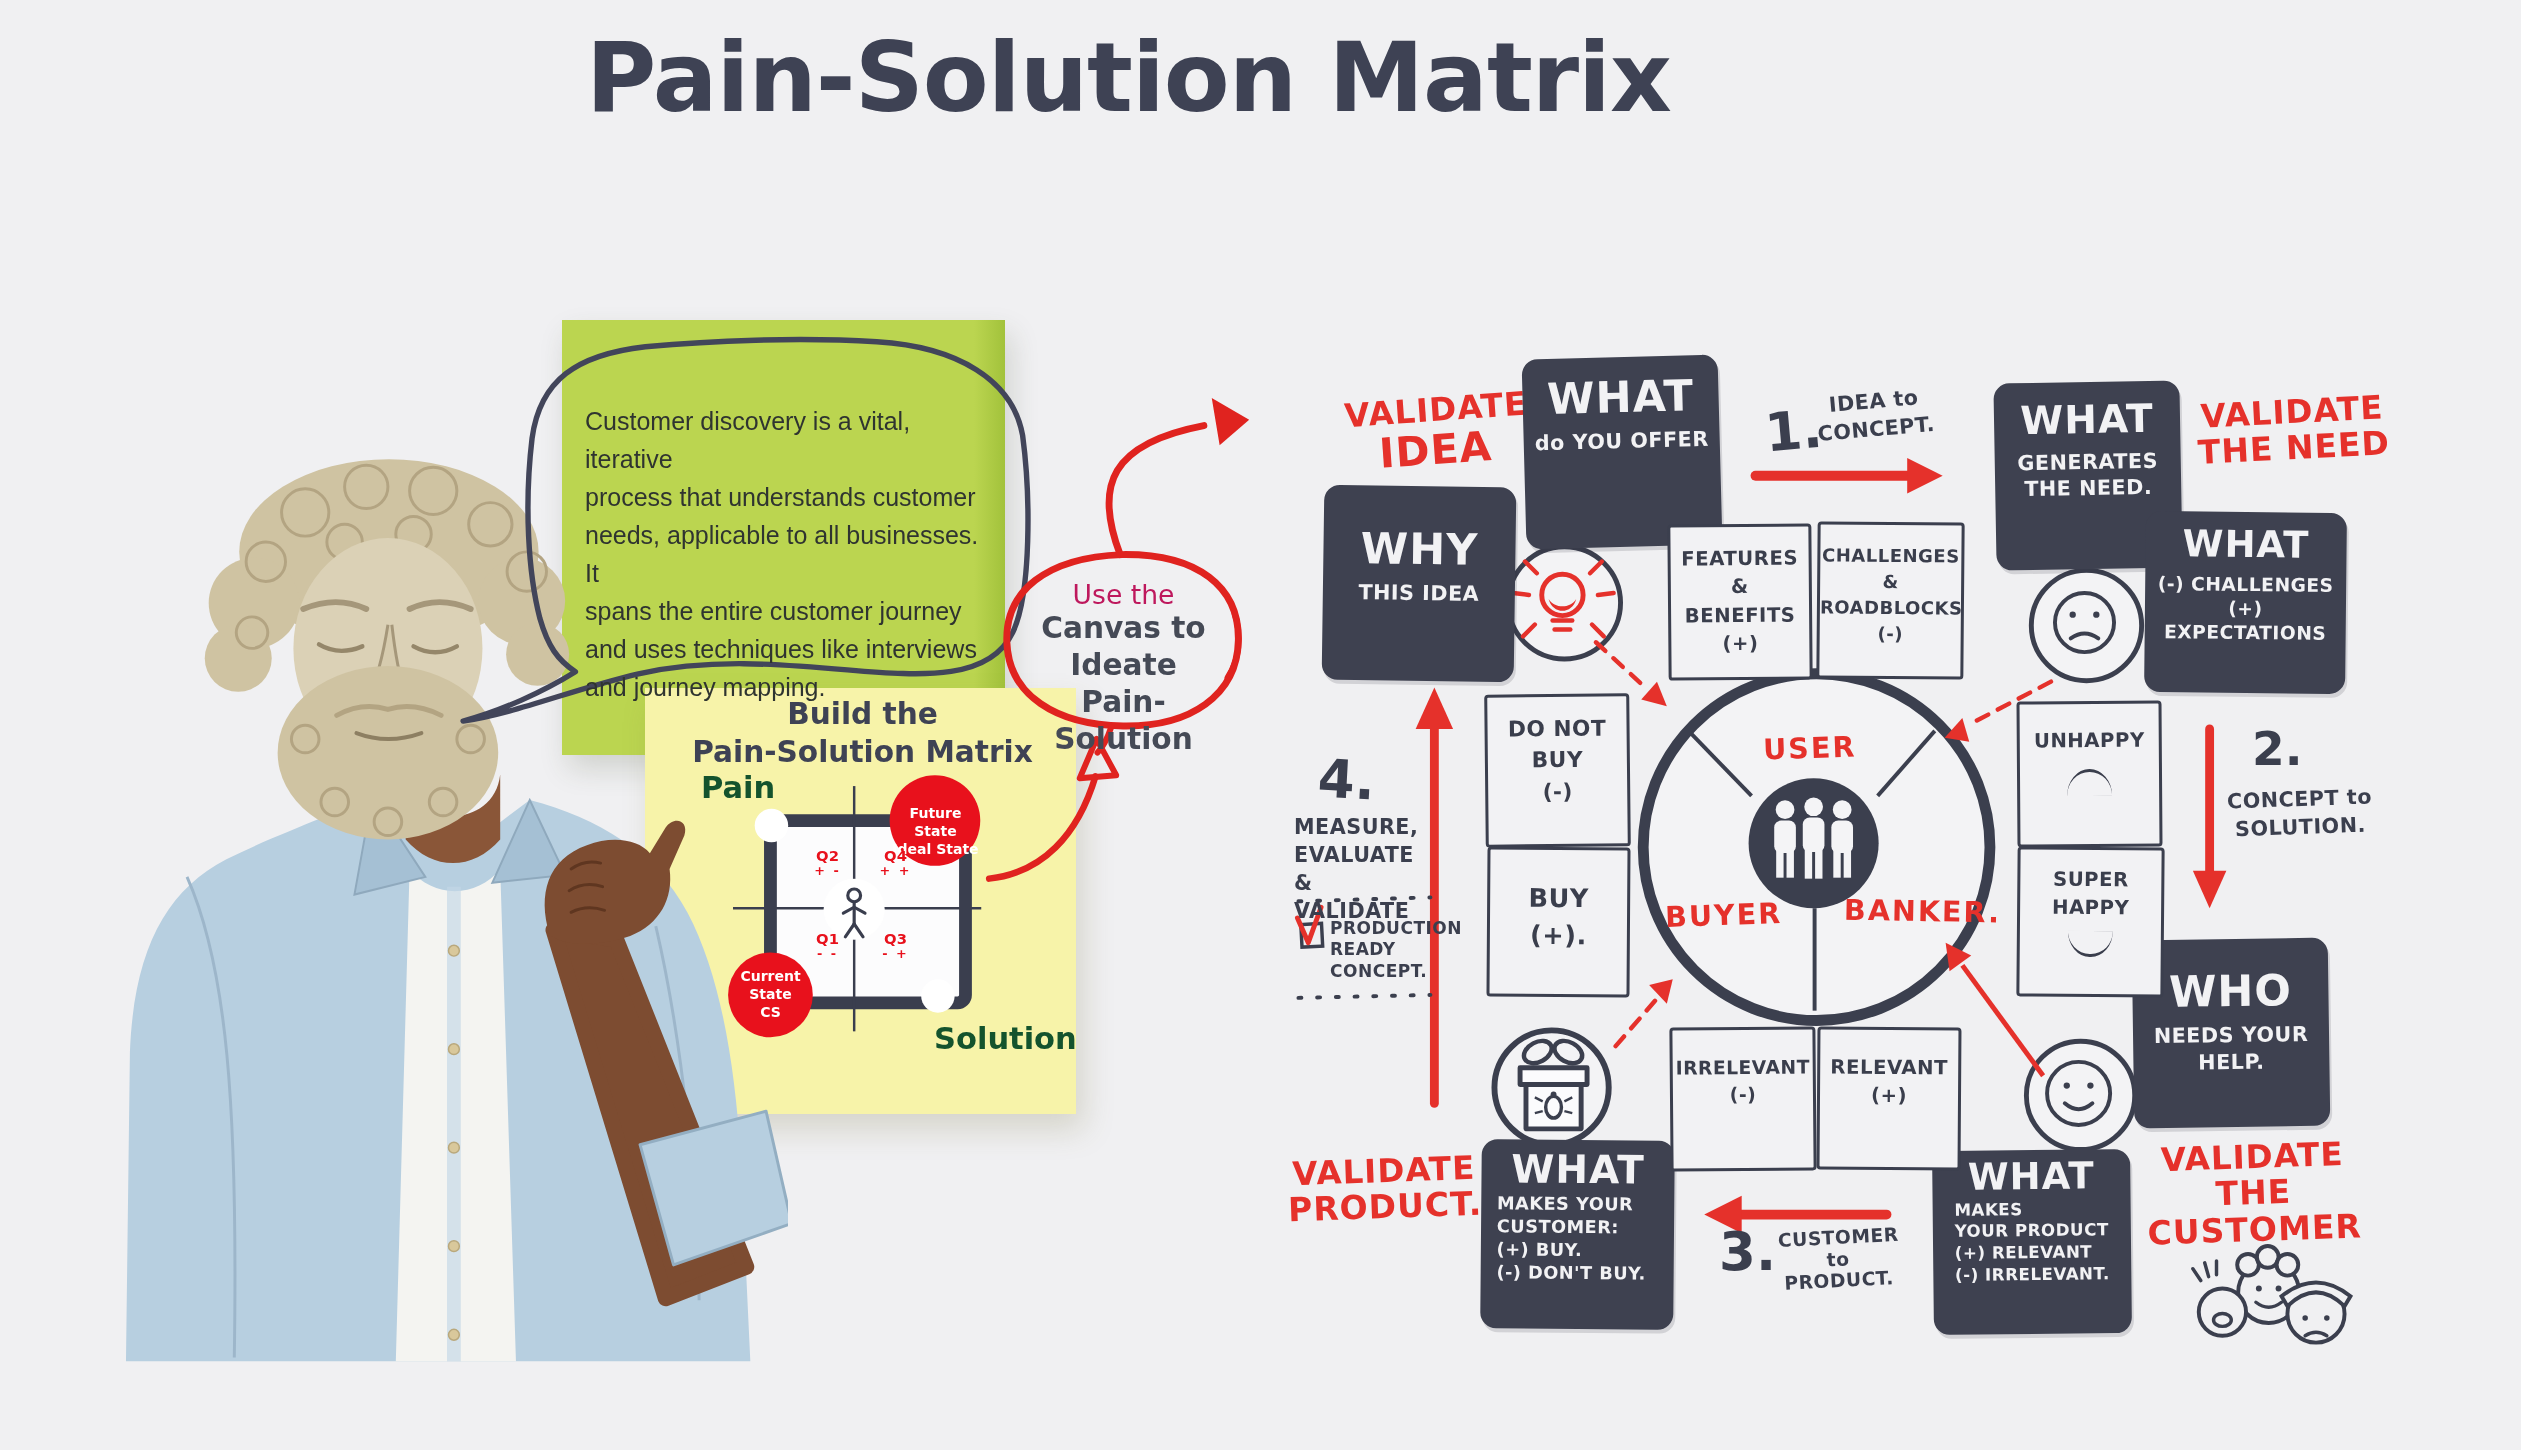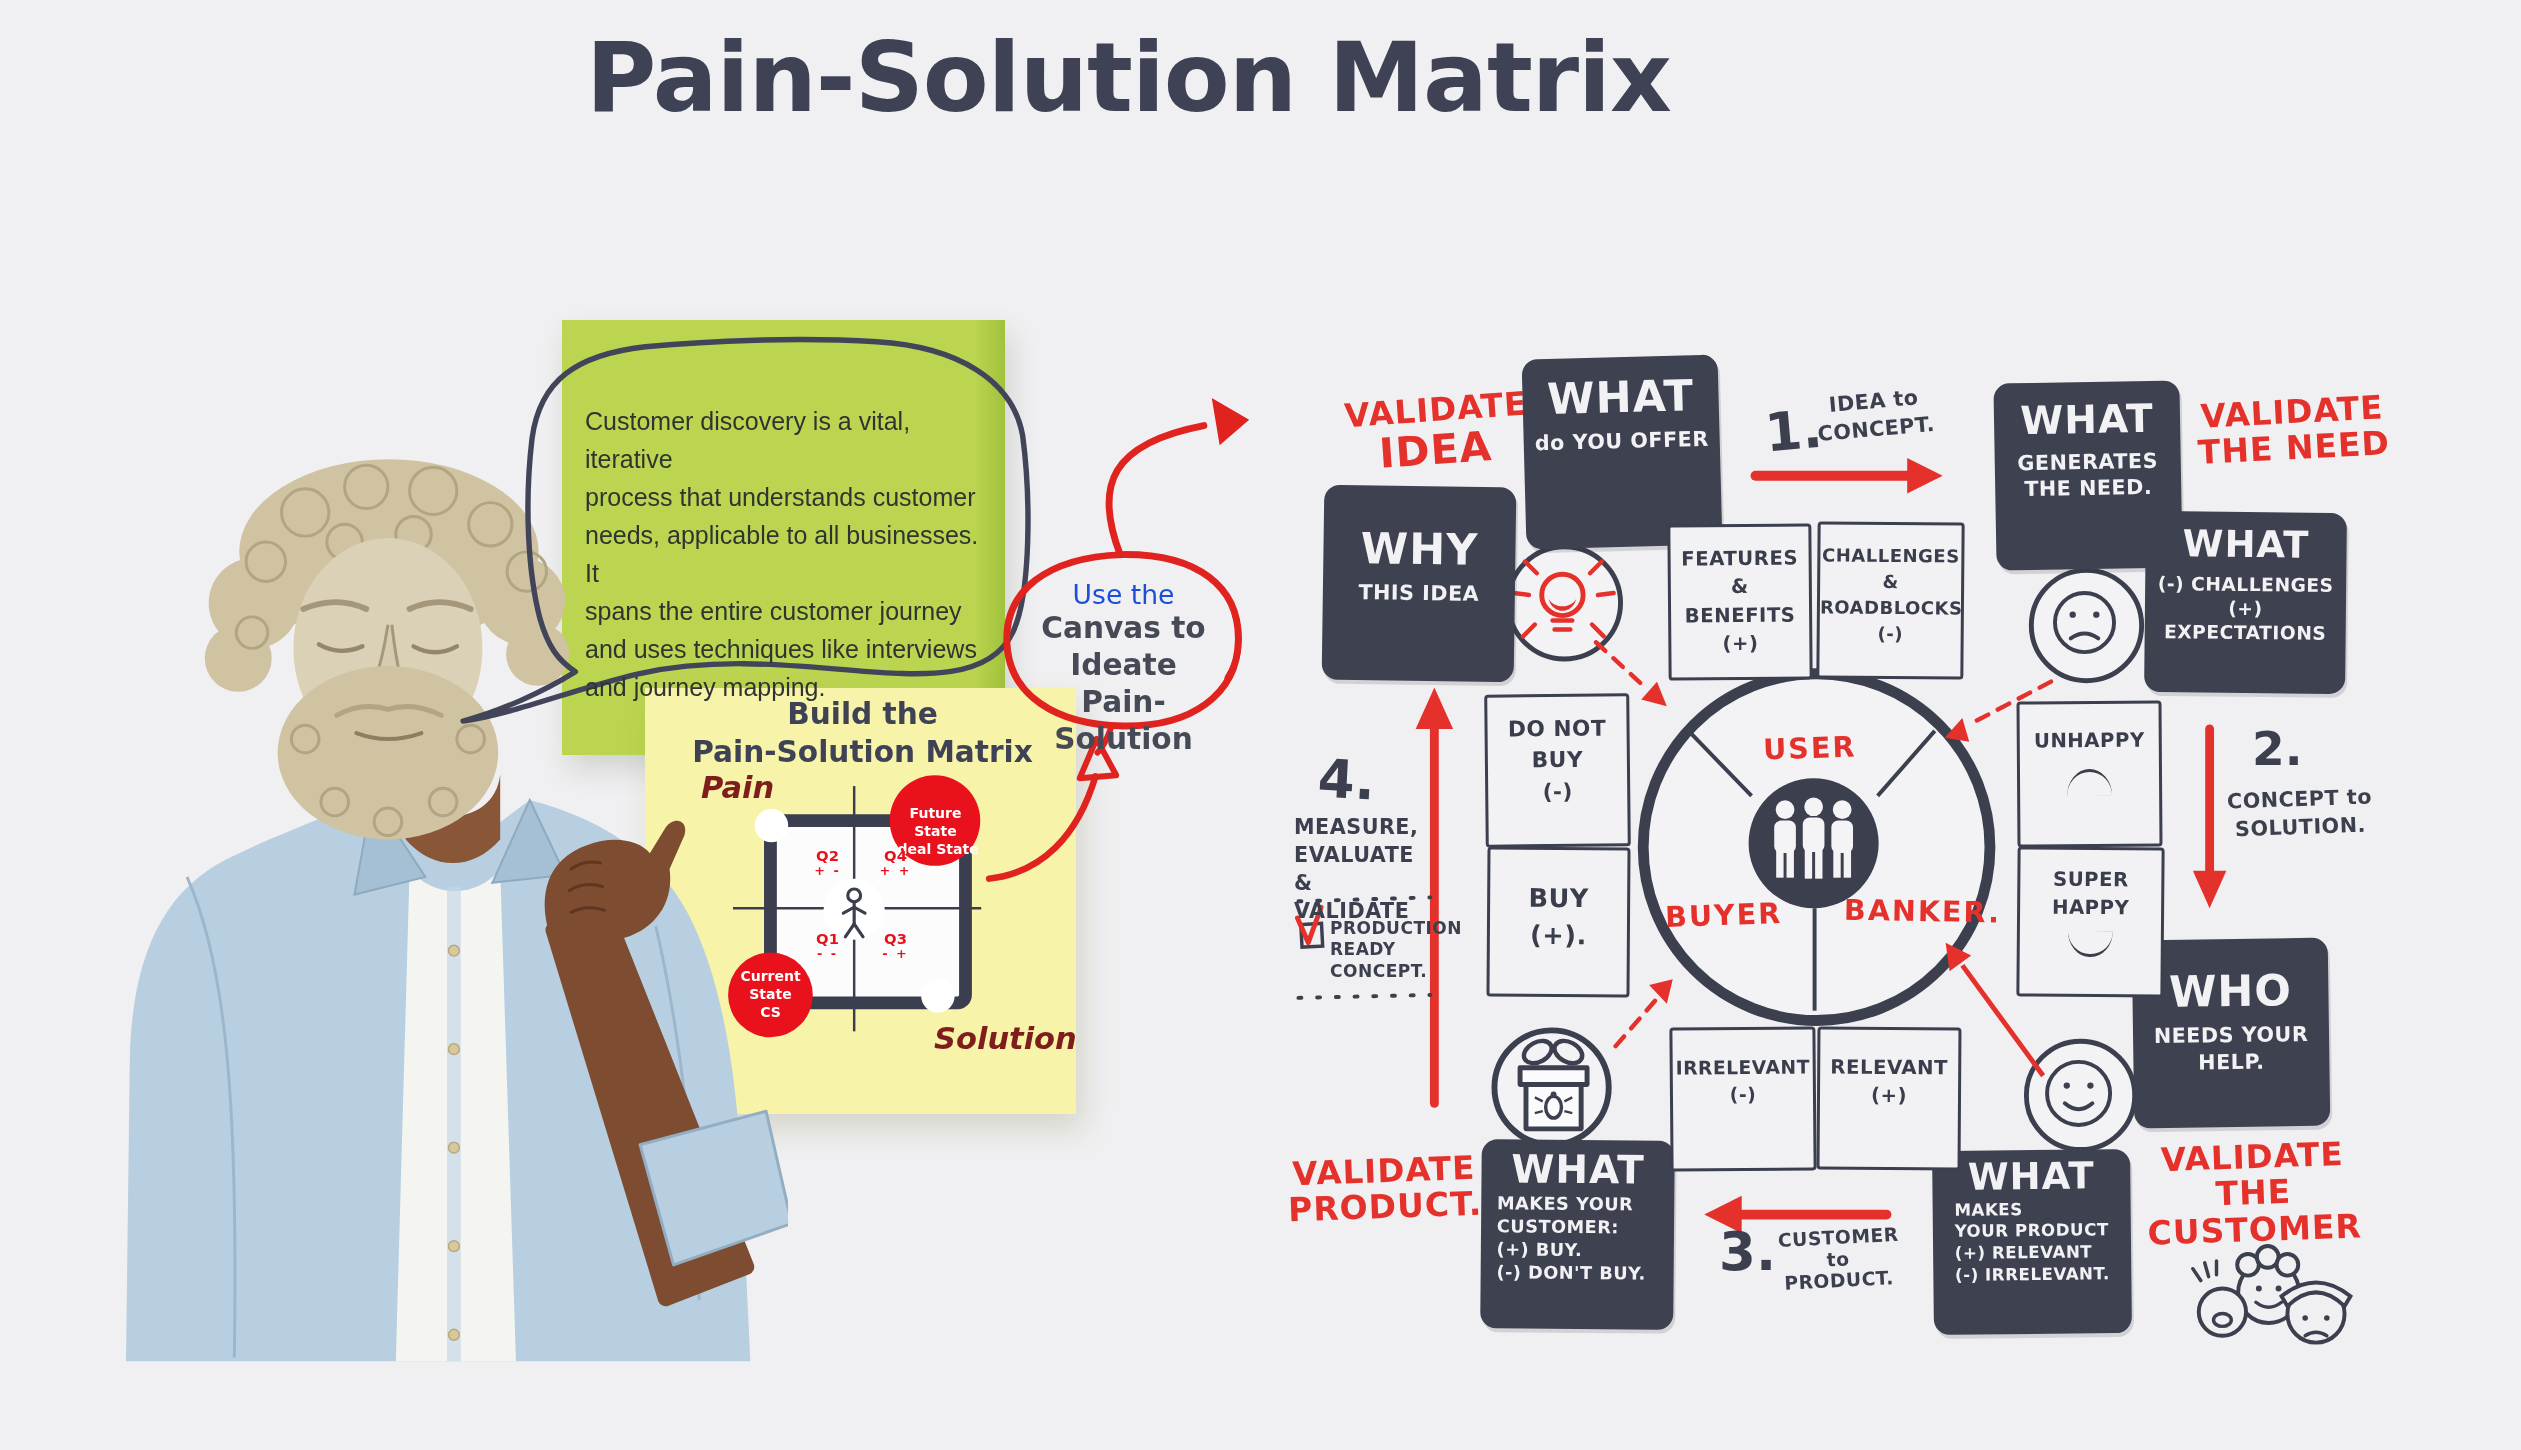--- a/index.html
+++ b/index.html
@@ -21,26 +21,26 @@
             box-shadow:2px 3.9px 0 rgba(40,40,55,.15);}
   .db-head{display:block;font-weight:bold;font-size:43px;letter-spacing:1px;line-height:1.05;margin-top:17.7px;}
   .db-sub{display:block;font-weight:bold;font-size:20.7px;line-height:1.3;margin-top:7.9px;letter-spacing:0.5px;}
   .db-sub.left{text-align:left;padding-left:15.8px;}
   .white-box{background:#f2f2f4;border:3.4px solid #3b3f4e;border-radius:3.9px;color:#3a3e4c;
              text-align:center;font-weight:bold;}
   .wb-text{font-size:19.7px;line-height:1.45;letter-spacing:0.5px;display:block;}
   .circle-label{font-weight:bold;font-size:28.6px;color:#e5312b;letter-spacing:2px;}
   .step-num{font-weight:bold;color:#3b3f4e;font-size:53px;}
   .step-label{font-weight:bold;color:#3b3f4e;font-size:20.7px;line-height:1.35;letter-spacing:0.5px;text-align:center;}
-  .ideate-l1{display:block;font-size:26.6px;color:#1d4ed8;}
+  .ideate-l1{display:block;font-size:26.6px;color:#be185d;}
   .ideate-l2{display:block;font-size:29.6px;font-weight:bold;color:#454a56;line-height:1.25;}
   .mtx-red-circle-text{font-weight:bold;color:#fff;font-size:14px;line-height:1.3;text-align:center;}
   .q-id{display:block;font-weight:bold;font-size:14.8px;color:#e8111c;line-height:1;}
   .q-signs{display:block;font-weight:bold;font-size:12.8px;color:#e8111c;letter-spacing:2px;line-height:1.1;}
-  .pain-sol{font-weight:bold;font-size:30.5px;color:#7f1d1d;font-style:italic;}
+  .pain-sol{font-weight:bold;font-size:30.5px;color:#14532d;}
   .frown,.smile{width:45px;height:23.6px;display:inline-block;}
   .frown{border-top:3.9px solid #3a3e4c;border-radius:50% 50% 0 0/100% 100% 0 0;}
   .smile{border-bottom:3.9px solid #3a3e4c;border-radius:0 0 50% 50%/0 0 100% 100%;}
 </style>
 </head>
 <body>
 
 <div class="page">
 
   <div class="abs green-note" style="left:562px;top:320px;width:443px;height:435px;"></div>

